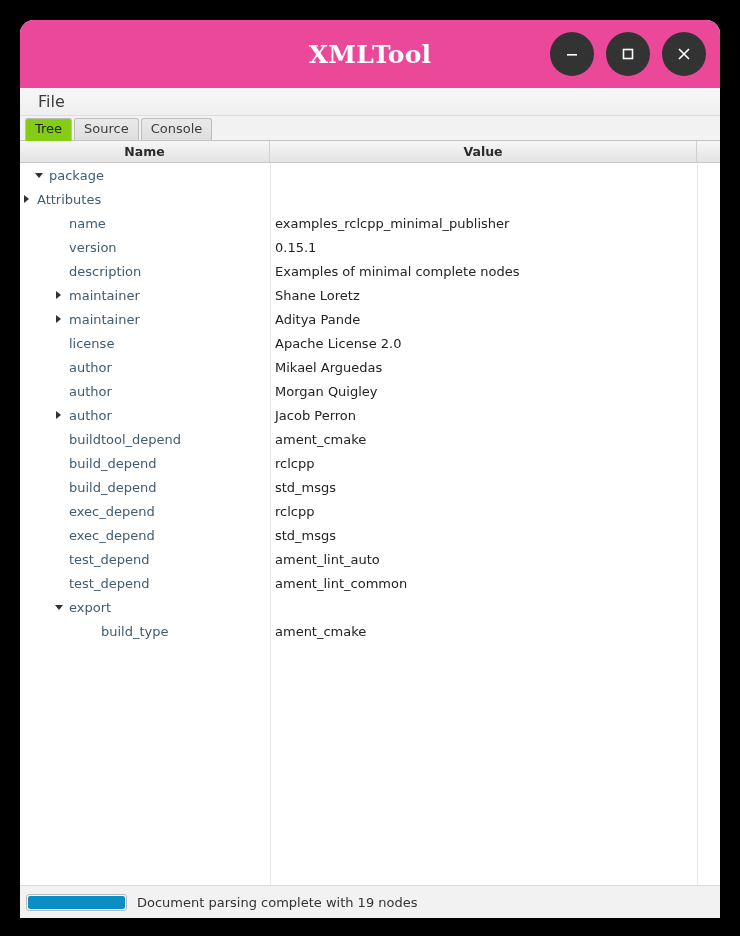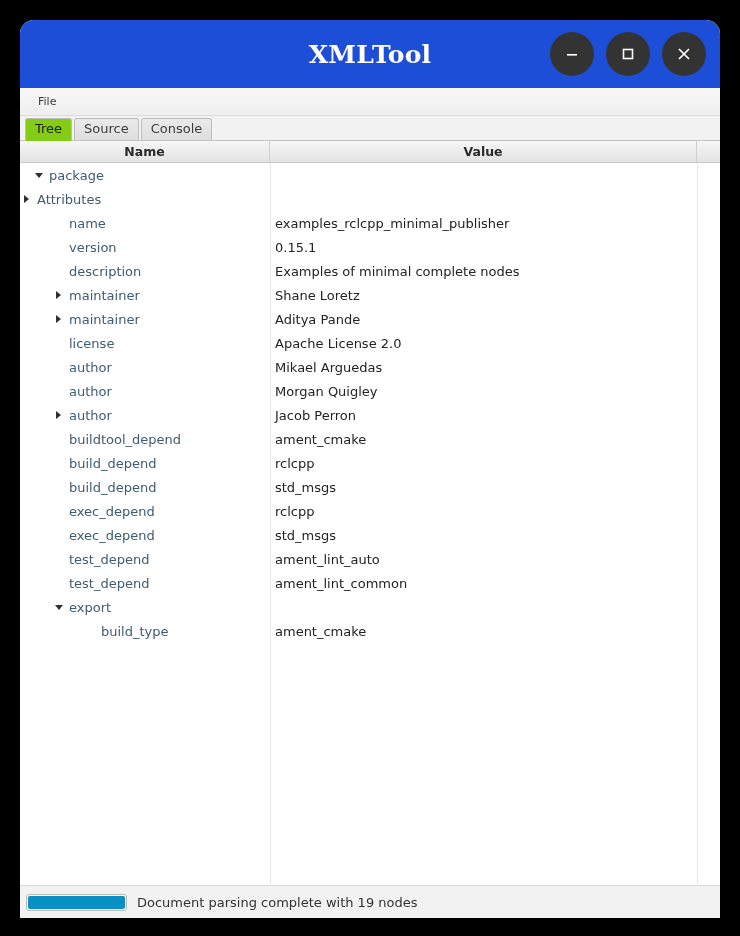--- a/index.html
+++ b/index.html
@@ -23,21 +23,21 @@
     overflow: hidden;
     background: #ffffff;
     display: flex;
     flex-direction: column;
   }
 
   
   #title-bar {
     position: relative;
     height: 68px;
-    background: #1d4ed8;
+    background: #ec4899;
     flex: 0 0 68px;
     display: flex;
     align-items: center;
     justify-content: center;
   }
   #window-title {
     color: #ffffff;
     font-size: 25px;
     font-weight: bold;
     font-family: "DejaVu Serif", serif;
@@ -70,21 +70,21 @@
   
   #menu-bar {
     flex: 0 0 28px;
     background: linear-gradient(to bottom, #f7f7f7 0%, #efefef 100%);
     border-bottom: 1px solid #dcdcdc;
     display: flex;
     align-items: center;
     padding-left: 10px;
   }
   .menu-item {
-    font-size: 11px;
+    font-size: 16px;
     color: #3d3d3d;
     padding: 3px 8px;
     cursor: default;
     user-select: none;
   }
 
   
   #tab-strip {
     flex: 0 0 25px;
     background: #f2f2f2;

